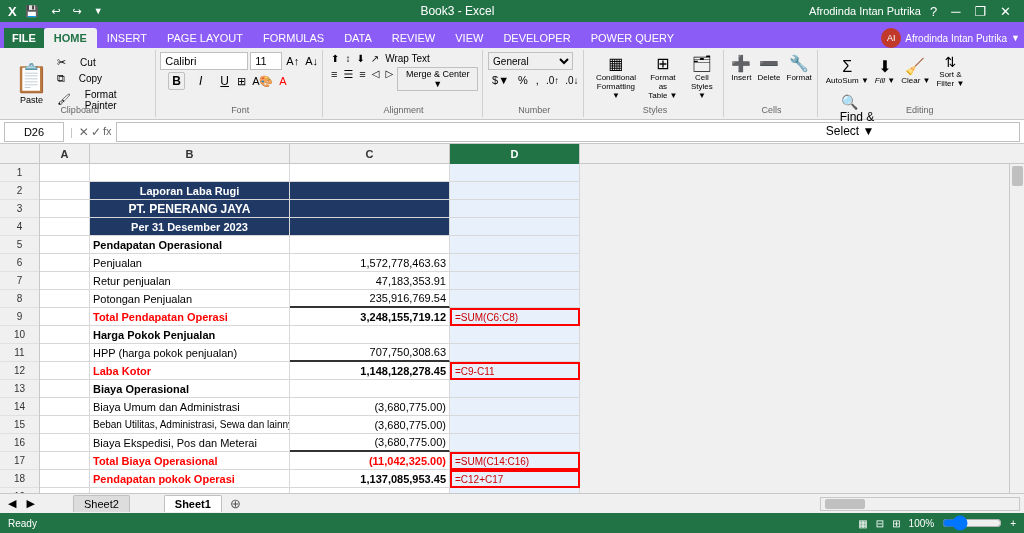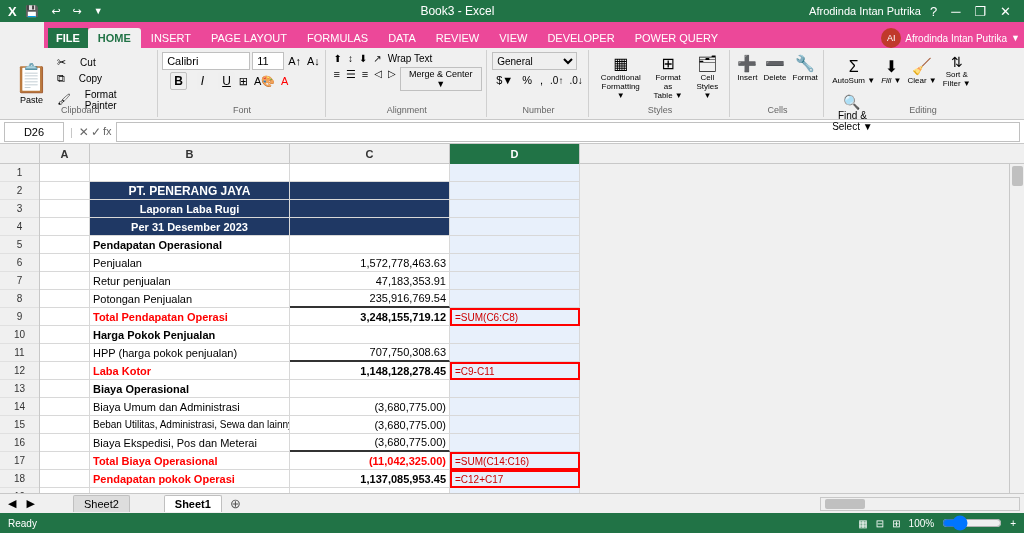--- a/index.html
+++ b/index.html
@@ -17,26 +17,25 @@
       font-size: 11px;
     }
     .title-bar-left { display: flex; align-items: center; gap: 6px; }
     .title-bar-center { flex: 1; text-align: center; font-size: 12px; }
     .title-bar-right { display: flex; align-items: center; gap: 4px; }
     .title-bar-btn { color: white; font-size: 13px; cursor: pointer; padding: 0 5px; }
     .qa-btn { color: white; font-size: 11px; cursor: pointer; padding: 1px 3px; }
 
     
     .ribbon-tabs {
-      background: #ec4899;
+      background: #8b5cf6;
       height: 26px;
       display: flex;
       align-items: flex-end;
       padding: 0 4px;
-      margin-left: 44px;
     }
     .ribbon-tab {
       padding: 4px 10px;
       font-size: 11px;
       cursor: pointer;
       color: white;
       border-radius: 3px 3px 0 0;
     }
     .ribbon-tab.active {
       background: #f0f0f0;
@@ -477,21 +476,21 @@
       <div style="display:flex;flex-direction:column;align-items:center;cursor:pointer;padding:2px;">
         <span style="font-size:16px;">🧹</span>
         <span style="font-size:8px;">Clear ▼</span>
       </div>
       <div style="display:flex;flex-direction:column;align-items:center;cursor:pointer;padding:2px;">
         <span style="font-size:14px;">⇅</span>
         <span style="font-size:8px;text-align:center;">Sort &amp;<br>Filter ▼</span>
       </div>
       <div style="display:flex;flex-direction:column;align-items:center;cursor:pointer;padding:2px;">
         <span style="font-size:14px;">🔍</span>
-        <span style="font-size:10px;text-align:center;">Find &amp;<br>Select ▼</span>
+        <span style="font-size:12px;text-align:right;">Find &amp;<br>Select ▼</span>
       </div>
     </div>
     <span class="ribbon-group-label">Editing</span>
   </div>
 </div>
 
 <div class="formula-bar">
   <input class="cell-ref-box" value="D26" style="">
   <span class="formula-divider">|</span>
   <div class="formula-icons">
@@ -539,28 +538,28 @@
 
     <div class="sheet-row">
       <div class="sheet-cell col-a"></div>
       <div class="sheet-cell col-b"></div>
       <div class="sheet-cell col-c"></div>
       <div class="sheet-cell col-d active-col"></div>
     </div>
 
     <div class="sheet-row">
       <div class="sheet-cell col-a"></div>
+      <div class="sheet-cell col-b dark-bg bold center">Laporan Laba Rugi</div>
+      <div class="sheet-cell col-c dark-bg"></div>
+      <div class="sheet-cell col-d active-col"></div>
+    </div>
+
+    <div class="sheet-row">
+      <div class="sheet-cell col-a"></div>
       <div class="sheet-cell col-b dark-bg bold center" style="font-size:12px;">PT. PENERANG JAYA</div>
-      <div class="sheet-cell col-c dark-bg"></div>
-      <div class="sheet-cell col-d active-col"></div>
-    </div>
-
-    <div class="sheet-row">
-      <div class="sheet-cell col-a"></div>
-      <div class="sheet-cell col-b dark-bg bold center">Laporan Laba Rugi</div>
       <div class="sheet-cell col-c dark-bg"></div>
       <div class="sheet-cell col-d active-col"></div>
     </div>
 
     <div class="sheet-row">
       <div class="sheet-cell col-a"></div>
       <div class="sheet-cell col-b dark-bg bold center">Per 31 Desember 2023</div>
       <div class="sheet-cell col-c dark-bg"></div>
       <div class="sheet-cell col-d active-col"></div>
     </div>

